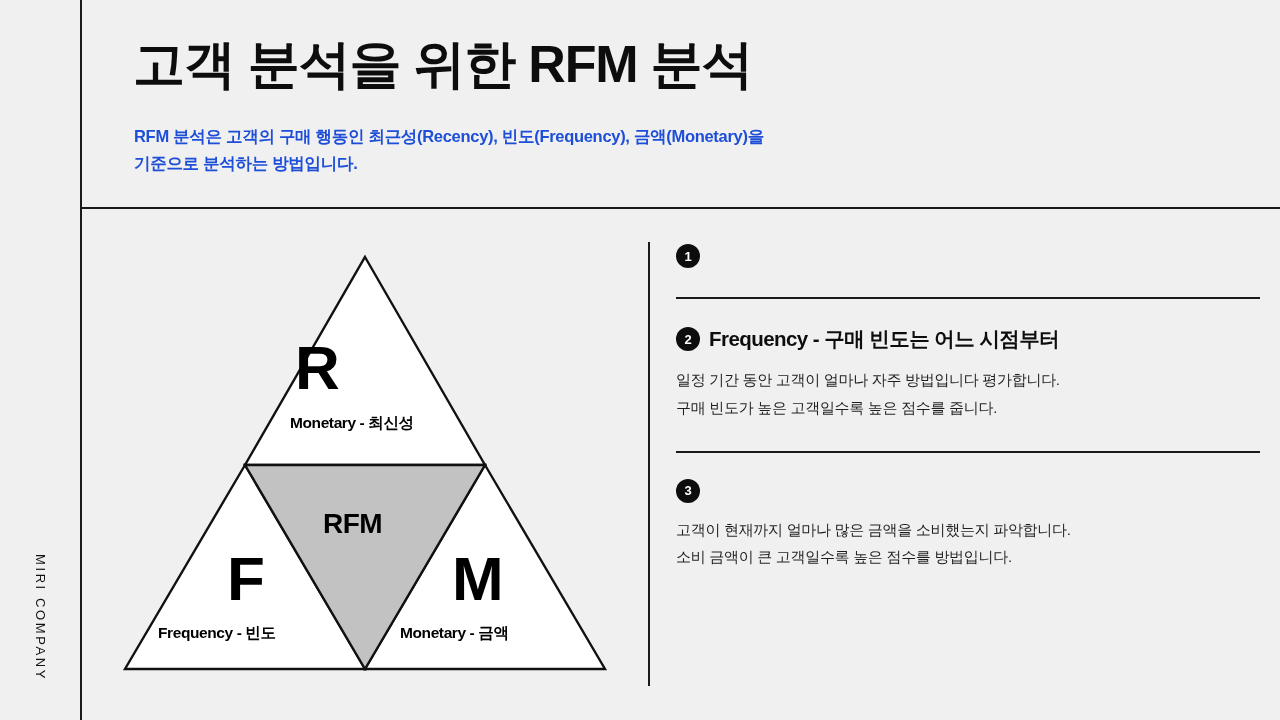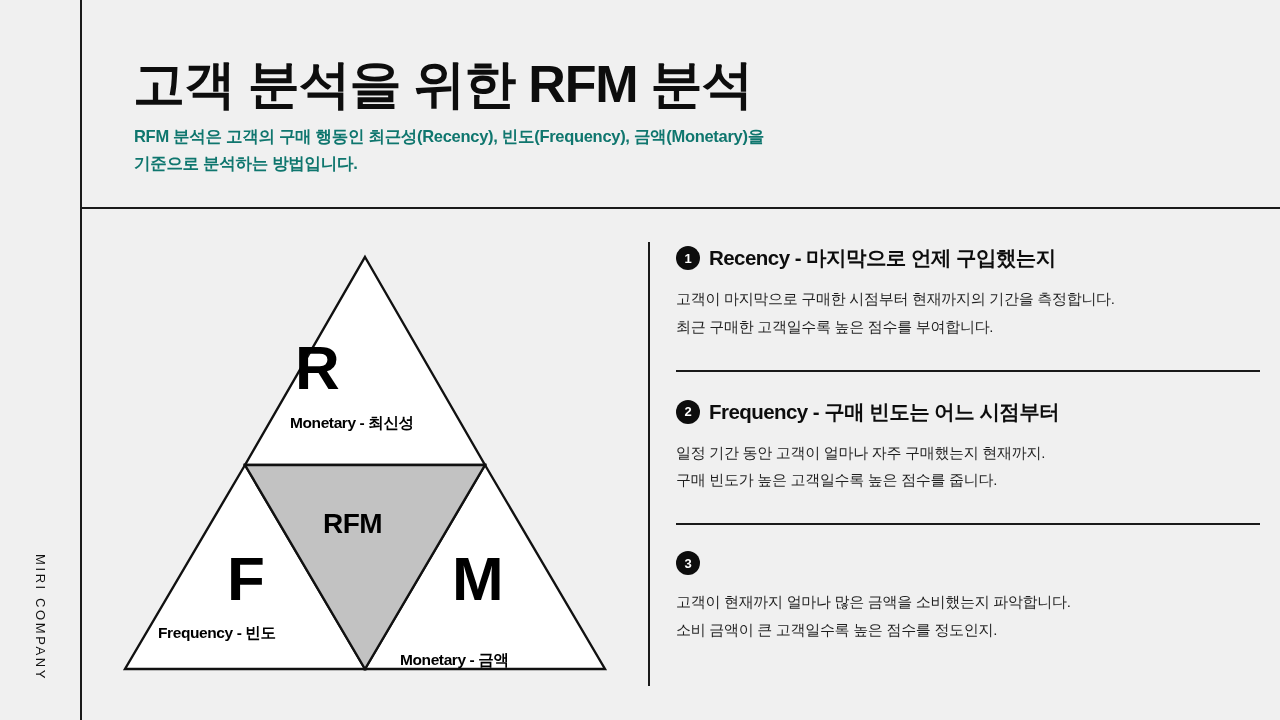--- a/index.html
+++ b/index.html
@@ -49,29 +49,28 @@
   }
   .title {
     position:absolute;
     left:133px; top:36px;
     font-size:52px;
     font-weight:800;
     letter-spacing:-1.2px;
     line-height:1.1;
     color:#0d0d0d;
     white-space:nowrap;
-    margin-top:20px;
   }
   .subtitle {
     position:absolute;
     left:134px; top:123px;
     font-size:16.5px;
     font-weight:700;
     line-height:1.62;
-    color:#0f766e;
+    color:#1d4ed8;
     white-space:pre-line;
     letter-spacing:-0.3px;
   }
 
   
   .diagram {
     position:absolute;
     left:110px; top:245px;
     width:520px; height:440px;
   }
@@ -84,21 +83,21 @@
   }
   .big-letter { font-size:62px; line-height:1; letter-spacing:-1px; }
   .sub-label { font-size:15.5px; letter-spacing:-0.4px; }
   .center-label { font-size:28px; letter-spacing:-0.5px; }
 
   .lbl-R       { left:185px; top:92px;  }
   .lbl-Rsub    { left:180px; top:168px; }
   .lbl-F       { left:117px; top:303px; }
   .lbl-Fsub    { left:48px;  top:378px;text-align:right; }
   .lbl-M       { left:342px; top:303px; }
-  .lbl-Msub    { left:290px; top:378px;margin-top:27px; }
+  .lbl-Msub    { left:290px; top:378px; }
   .lbl-center  { left:213px; top:263px;text-align:center; }
 
   
   .col-rule {
     position:absolute;
     left:648px; top:242px;
     width:2px; height:444px;
     background:#1a1a1a;
   }
   .items {
@@ -187,42 +186,39 @@
     <div class="tri-label center-label lbl-center">RFM</div>
   </div>
 
   <div class="col-rule"></div>
 
   <div class="items">
 
     <div class="item">
       <div class="item-head">
         <div class="badge">1</div>
-        <div class="item-title">Recency - 마지막으로 언제 구입했는지</div>
       </div>
-      <div class="item-body">고객이 마지막으로 구매한 시점부터 현재까지의 기간을 측정합니다.
-최근 구매한 고객일수록 높은 점수를 부여합니다.</div>
     </div>
 
     <div class="item-sep"></div>
 
     <div class="item">
       <div class="item-head">
         <div class="badge">2</div>
         <div class="item-title">Frequency - 구매 빈도는 어느 시점부터</div>
       </div>
-      <div class="item-body">일정 기간 동안 고객이 얼마나 자주 구매했는지 현재까지.
+      <div class="item-body">일정 기간 동안 고객이 얼마나 자주 방법입니다 평가합니다.
 구매 빈도가 높은 고객일수록 높은 점수를 줍니다.</div>
     </div>
 
     <div class="item-sep"></div>
 
     <div class="item">
       <div class="item-head">
         <div class="badge">3</div>
       </div>
       <div class="item-body">고객이 현재까지 얼마나 많은 금액을 소비했는지 파악합니다.
-소비 금액이 큰 고객일수록 높은 점수를 정도인지.</div>
+소비 금액이 큰 고객일수록 높은 점수를 방법입니다.</div>
     </div>
 
   </div>
 
 </div>
 
 </body></html>

